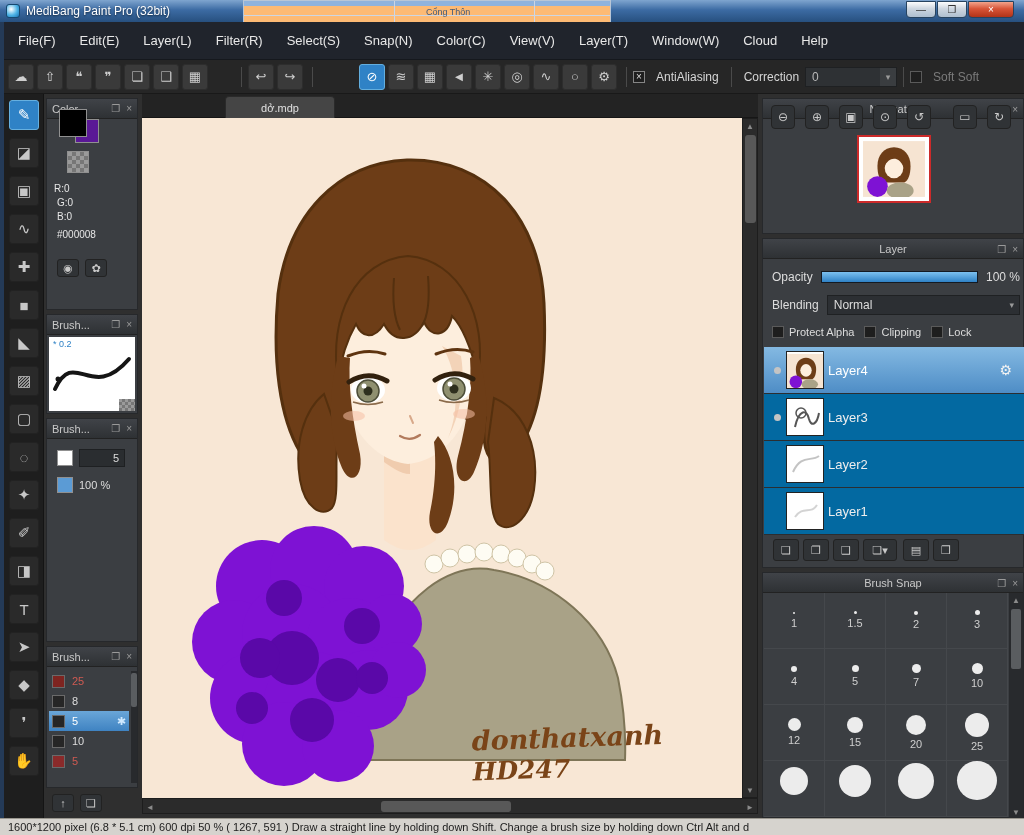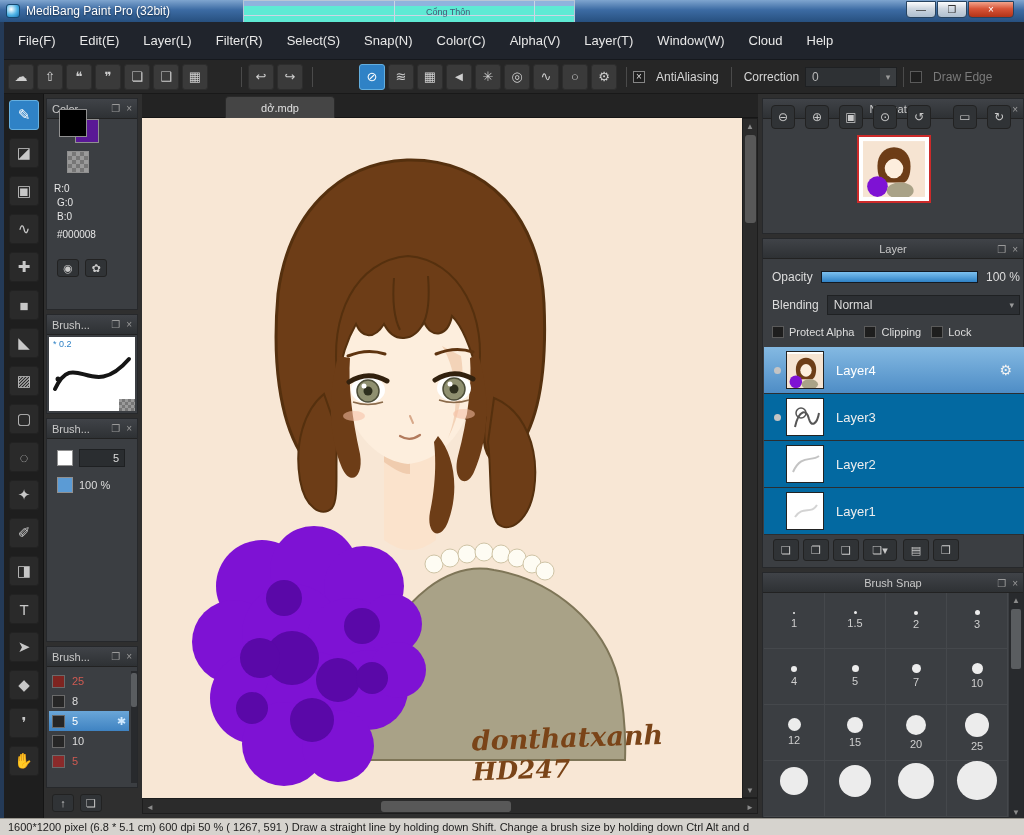--- a/index.html
+++ b/index.html
@@ -14,21 +14,21 @@
   .app-icon{width:14px;height:14px;margin:0 6px 0 6px;border-radius:3px;
     background:radial-gradient(circle at 35% 35%,#fff,#4db3e6 55%,#1a6fb0);border:1px solid #15486f}
   .title-text{color:#fff;font-size:12px;text-shadow:0 1px 2px rgba(0,0,0,.6)}
   .winbtns{position:absolute;right:10px;top:1px;display:flex;gap:1px}
   .win-btn{height:17px;border:1px solid #27435f;border-radius:0 0 4px 4px;color:#333;
     font-size:10px;line-height:15px;text-align:center;
     background:linear-gradient(#fdfdfd,#cdd6e0 45%,#aebfd0)}
   .win-btn.min,.win-btn.max{width:30px}
   .win-btn.close{width:46px;color:#fff;background:linear-gradient(#f2a48c,#d85538 45%,#b23318)}
   
-  .bgwin{left:243px;top:0;width:332px;height:30px;background:#5eead4;border:1px solid #b9c6d6;overflow:hidden}
+  .bgwin{left:243px;top:0;width:368px;height:30px;background:#fdba74;border:1px solid #b9c6d6;overflow:hidden}
   .bgwin-top{position:absolute;left:0;top:0;width:100%;height:5px;background:#8fb3dd}
   .bgwin-line{position:absolute;background:#ccd6e4}
   .bgwin-line.l1{left:0;top:14px;width:100%;height:1px}
   .bgwin-line.l2{left:150px;top:0;width:1px;height:30px}
   .bgwin-line.l3{left:290px;top:0;width:1px;height:30px}
   .bgwin-text{position:absolute;left:182px;top:6px;font-size:9px;color:#445a77}
 
   
   .menubar{left:0;top:22px;width:1024px;height:38px;background:#20242c;display:flex;
     align-items:center;padding-left:6px;border-bottom:1px solid #15181d}
@@ -123,21 +123,21 @@
   .blend-select{flex:1;height:20px;background:#2c2f33;border:1px solid #1f2123;display:flex;
     align-items:center;color:#ddd;font-size:12px;padding-left:6px;margin-left:8px}
   .blend-select .dd-arrow{margin-left:auto;color:#9a9a9a;font-size:9px;padding-right:5px}
   .cb-lab{font-size:11px;color:#ddd;display:flex;align-items:center;margin-right:10px}
   .layer-list{position:absolute;left:1px;top:108px;width:260px}
   .lrow{height:47px;display:flex;align-items:center;background:#0369a1;border-bottom:1px solid #2b2e31;padding-left:4px}
   .lrow.sel{background:linear-gradient(#84b9e2,#4e8dc6)}
   .eye-col{width:18px;display:flex;justify-content:center}
   .eye-dot{width:7px;height:7px;border-radius:50%;background:#c4c4c4}
   .lthumb{width:38px;height:38px;border:1px solid #222;background:#fff;overflow:hidden;flex:0 0 auto}
-  .lname{margin-left:12px;font-size:13px;color:#eee}
+  .lname{margin-left:4px;font-size:13px;color:#eee}
   .lrow.sel .lname{color:#fff}
   .lgear{margin-left:auto;margin-right:12px;color:#f2f2f2;font-size:14px}
   .lbtn{position:absolute;width:26px;height:22px;background:#303336;border:1px solid #222;border-radius:3px;
     color:#c9c9c9;font-size:11px;display:flex;align-items:center;justify-content:center}
 
   
   .bs-grid{position:absolute;left:1px;top:20px;width:244px;height:226px;display:grid;
     grid-template-columns:repeat(4,61px);grid-auto-rows:56px}
   .bs-cell{border-right:1px solid #45484c;border-bottom:1px solid #45484c;display:flex;
     flex-direction:column;align-items:center;justify-content:center}
@@ -171,21 +171,21 @@
   </div>
 
   <div class="ab menubar">
     <span class="mi">File(F)</span>
     <span class="mi">Edit(E)</span>
     <span class="mi">Layer(L)</span>
     <span class="mi">Filter(R)</span>
     <span class="mi">Select(S)</span>
     <span class="mi">Snap(N)</span>
     <span class="mi">Color(C)</span>
-    <span class="mi">Alpha(V)</span>
+    <span class="mi">View(V)</span>
     <span class="mi">Layer(T)</span>
     <span class="mi">Window(W)</span>
     <span class="mi">Cloud</span>
     <span class="mi">Help</span>
   </div>
 
   <div class="ab toolbar">
     <div class="tbtn">☁</div>
     <div class="tbtn">⇧</div>
     <div class="tbtn">❝</div>
@@ -212,21 +212,21 @@
     <span class="cb">×</span>
     <span class="tb-label">AntiAliasing</span>
     <div class="tsep"></div>
     <span class="tb-label">Correction</span>
     <div class="dropdown">
       <span>0</span>
       <span class="dd-arrow">▾</span>
     </div>
     <div class="tsep"></div>
     <span class="cb off"></span>
-    <span class="tb-label dim">Draw Edge</span>
+    <span class="tb-label dim">Soft Soft</span>
   </div>
 
   <div class="ab frame-left"></div>
 
   <div class="ab toolstrip">
     <div class="tool active" style="top:6px">
         <span>✎</span>
       </div>
     <div class="tool" style="top:44px">
         <span>◪</span>

